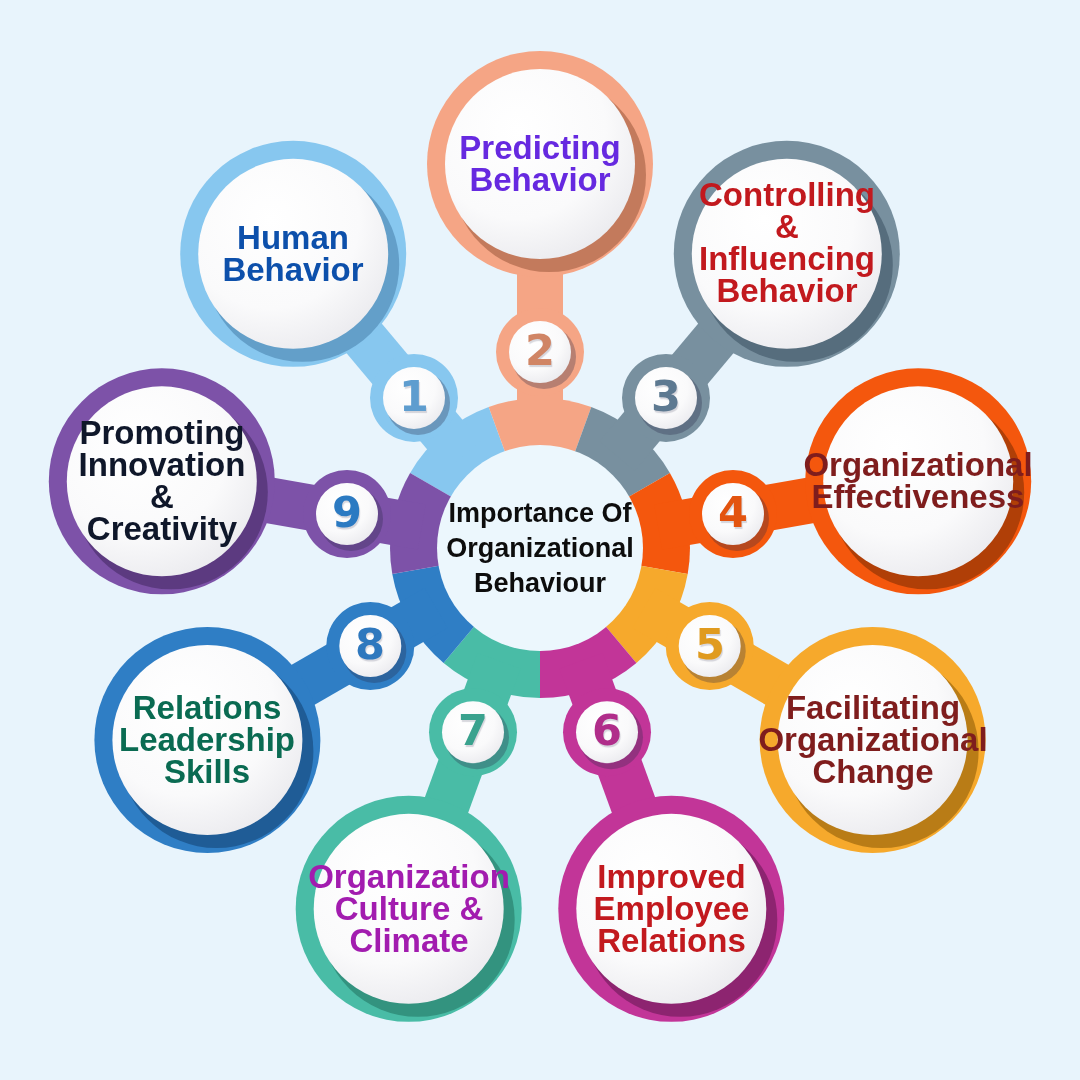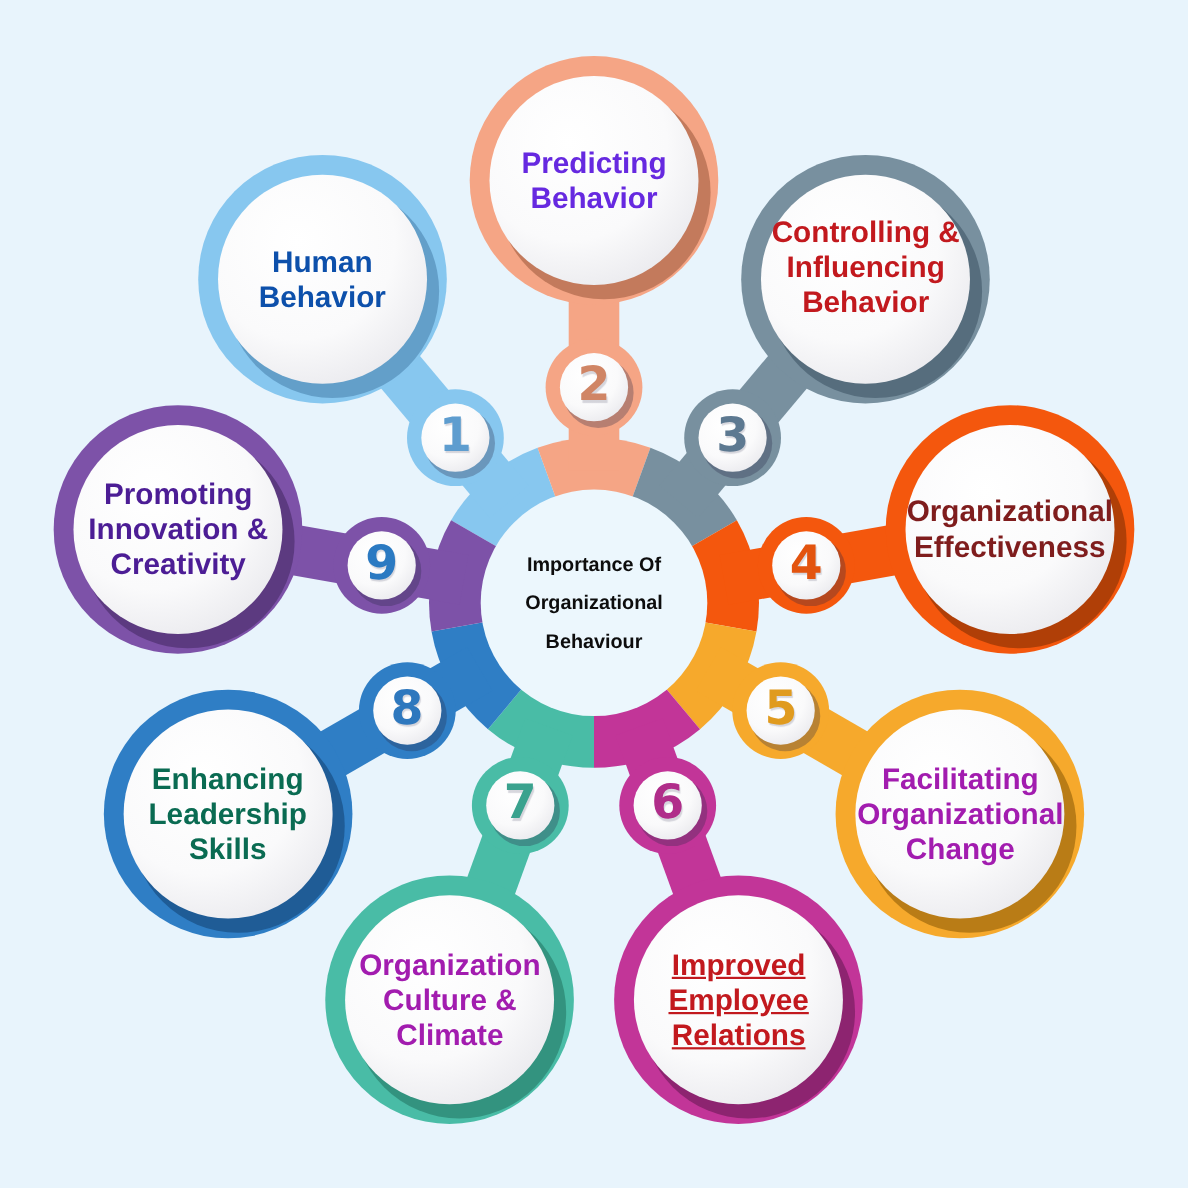--- a/index.html
+++ b/index.html
@@ -1,32 +1,32 @@
 <!DOCTYPE html>
 <html><head>
 <meta charset="utf-8">
 <style>
   html,body{margin:0;padding:0;}
   body{background:#e8f4fc;font-family:"Liberation Sans",sans-serif;}
   .stage{position:relative;width:1080px;height:1080px;background:#e8f4fc;overflow:hidden;}
   .stage svg{position:absolute;left:0;top:0;}
   .label{
     position:absolute;display:flex;align-items:center;justify-content:center;
-    text-align:center;font-weight:700;font-size:27px;line-height:32px;
+    text-align:center;font-weight:700;font-size:33px;line-height:32px;
     font-family:"Liberation Sans",sans-serif;pointer-events:none;
   }
   .digit{
     position:absolute;transform:translate(-50%,-54%);
     font-family:"DejaVu Sans",sans-serif;font-weight:700;font-size:43px;
     text-shadow:1px 2px 1px rgba(40,40,70,.18);pointer-events:none;
   }
   .center-label{
     position:absolute;left:432px;top:478px;width:216px;height:140px;
     display:flex;align-items:center;justify-content:center;text-align:center;
-    font-weight:700;font-size:18px;line-height:35px;color:#0d0d0d;pointer-events:none;
+    font-weight:700;font-size:27px;line-height:35px;color:#0d0d0d;pointer-events:none;
   }
 </style>
 </head>
 <body>
 
 <div class="stage" style="background: rgb(232, 244, 252);">
   <svg id="diagram" width="1080" height="1080" viewBox="0 0 1080 1080">
     <defs>
       <radialGradient id="gw" cx="38%" cy="32%" r="85%">
         <stop offset="0" stop-color="#ffffff"></stop>
@@ -173,26 +173,26 @@
 
   <div id="labels">
       <div class="label" style="left: 213px; top: 179px; width: 160px; height: 150px; color: rgb(13, 80, 171); text-align: center;">Human Behavior</div>
       <div class="digit" style="left: 414px; top: 398px; color: rgb(94, 157, 207);">1</div>
       <div class="label" style="left: 460px; top: 89px; width: 160px; height: 150px; color: rgb(102, 41, 224);">Predicting Behavior</div>
       <div class="digit" style="left: 540px; top: 352px; color: rgb(208, 133, 101);">2</div>
       <div class="label" style="left: 698px; top: 168px; width: 178px; height: 150px; color: rgb(194, 25, 30);">Controlling &amp; Influencing Behavior</div>
       <div class="digit" style="left: 666px; top: 398px; color: rgb(93, 121, 145);">3</div>
       <div class="label" style="left: 822px; top: 406px; width: 192px; height: 150px; color: #7f1d1d;">Organizational Effectiveness</div>
       <div class="digit" style="left: 733px; top: 514px; color: rgb(227, 84, 15);">4</div>
-      <div class="label" style="left: 777px; top: 665px; width: 192px; height: 150px; color: #a21caf;">Facilitating Organizational Change</div>
+      <div class="label" style="left: 777px; top: 665px; width: 192px; height: 150px; color: #7f1d1d;">Facilitating Organizational Change</div>
       <div class="digit" style="left: 710px; top: 646px; color: rgb(224, 155, 31);">5</div>
-      <div class="label" style="left: 594px; top: 834px; width: 155px; height: 150px; color: rgb(194, 25, 30); text-decoration: underline;">Improved Employee Relations</div>
+      <div class="label" style="left: 594px; top: 834px; width: 155px; height: 150px; color: rgb(194, 25, 30);">Improved Employee Relations</div>
       <div class="digit" style="left: 607px; top: 732px; color: rgb(176, 45, 138);">6</div>
       <div class="label" style="left: 323px; top: 834px; width: 172px; height: 150px; color: #a21caf;">Organization Culture &amp; Climate</div>
       <div class="digit" style="left: 473px; top: 732px; color: rgb(58, 162, 142);">7</div>
-      <div class="label" style="left: 127px; top: 665px; width: 160px; height: 150px; color: rgb(10, 107, 82);">Enhancing Leadership Skills</div>
+      <div class="label" style="left: 127px; top: 665px; width: 160px; height: 150px; color: rgb(10, 107, 82);">Relations Leadership Skills</div>
       <div class="digit" style="left: 370px; top: 646px; color: rgb(46, 120, 190);">8</div>
-      <div class="label" style="left: 73px; top: 406px; width: 178px; height: 150px; color: #4c1d95;">Promoting Innovation &amp; Creativity</div>
+      <div class="label" style="left: 73px; top: 406px; width: 178px; height: 150px; color: #0f172a;">Promoting Innovation &amp; Creativity</div>
       <div class="digit" style="left: 347px; top: 514px; color: rgb(43, 122, 194);">9</div>
     </div>
 
   <div class="center-label" style="color: rgb(13, 13, 13);">Importance Of Organizational Behaviour</div>
 </div>
 
 </body></html>

